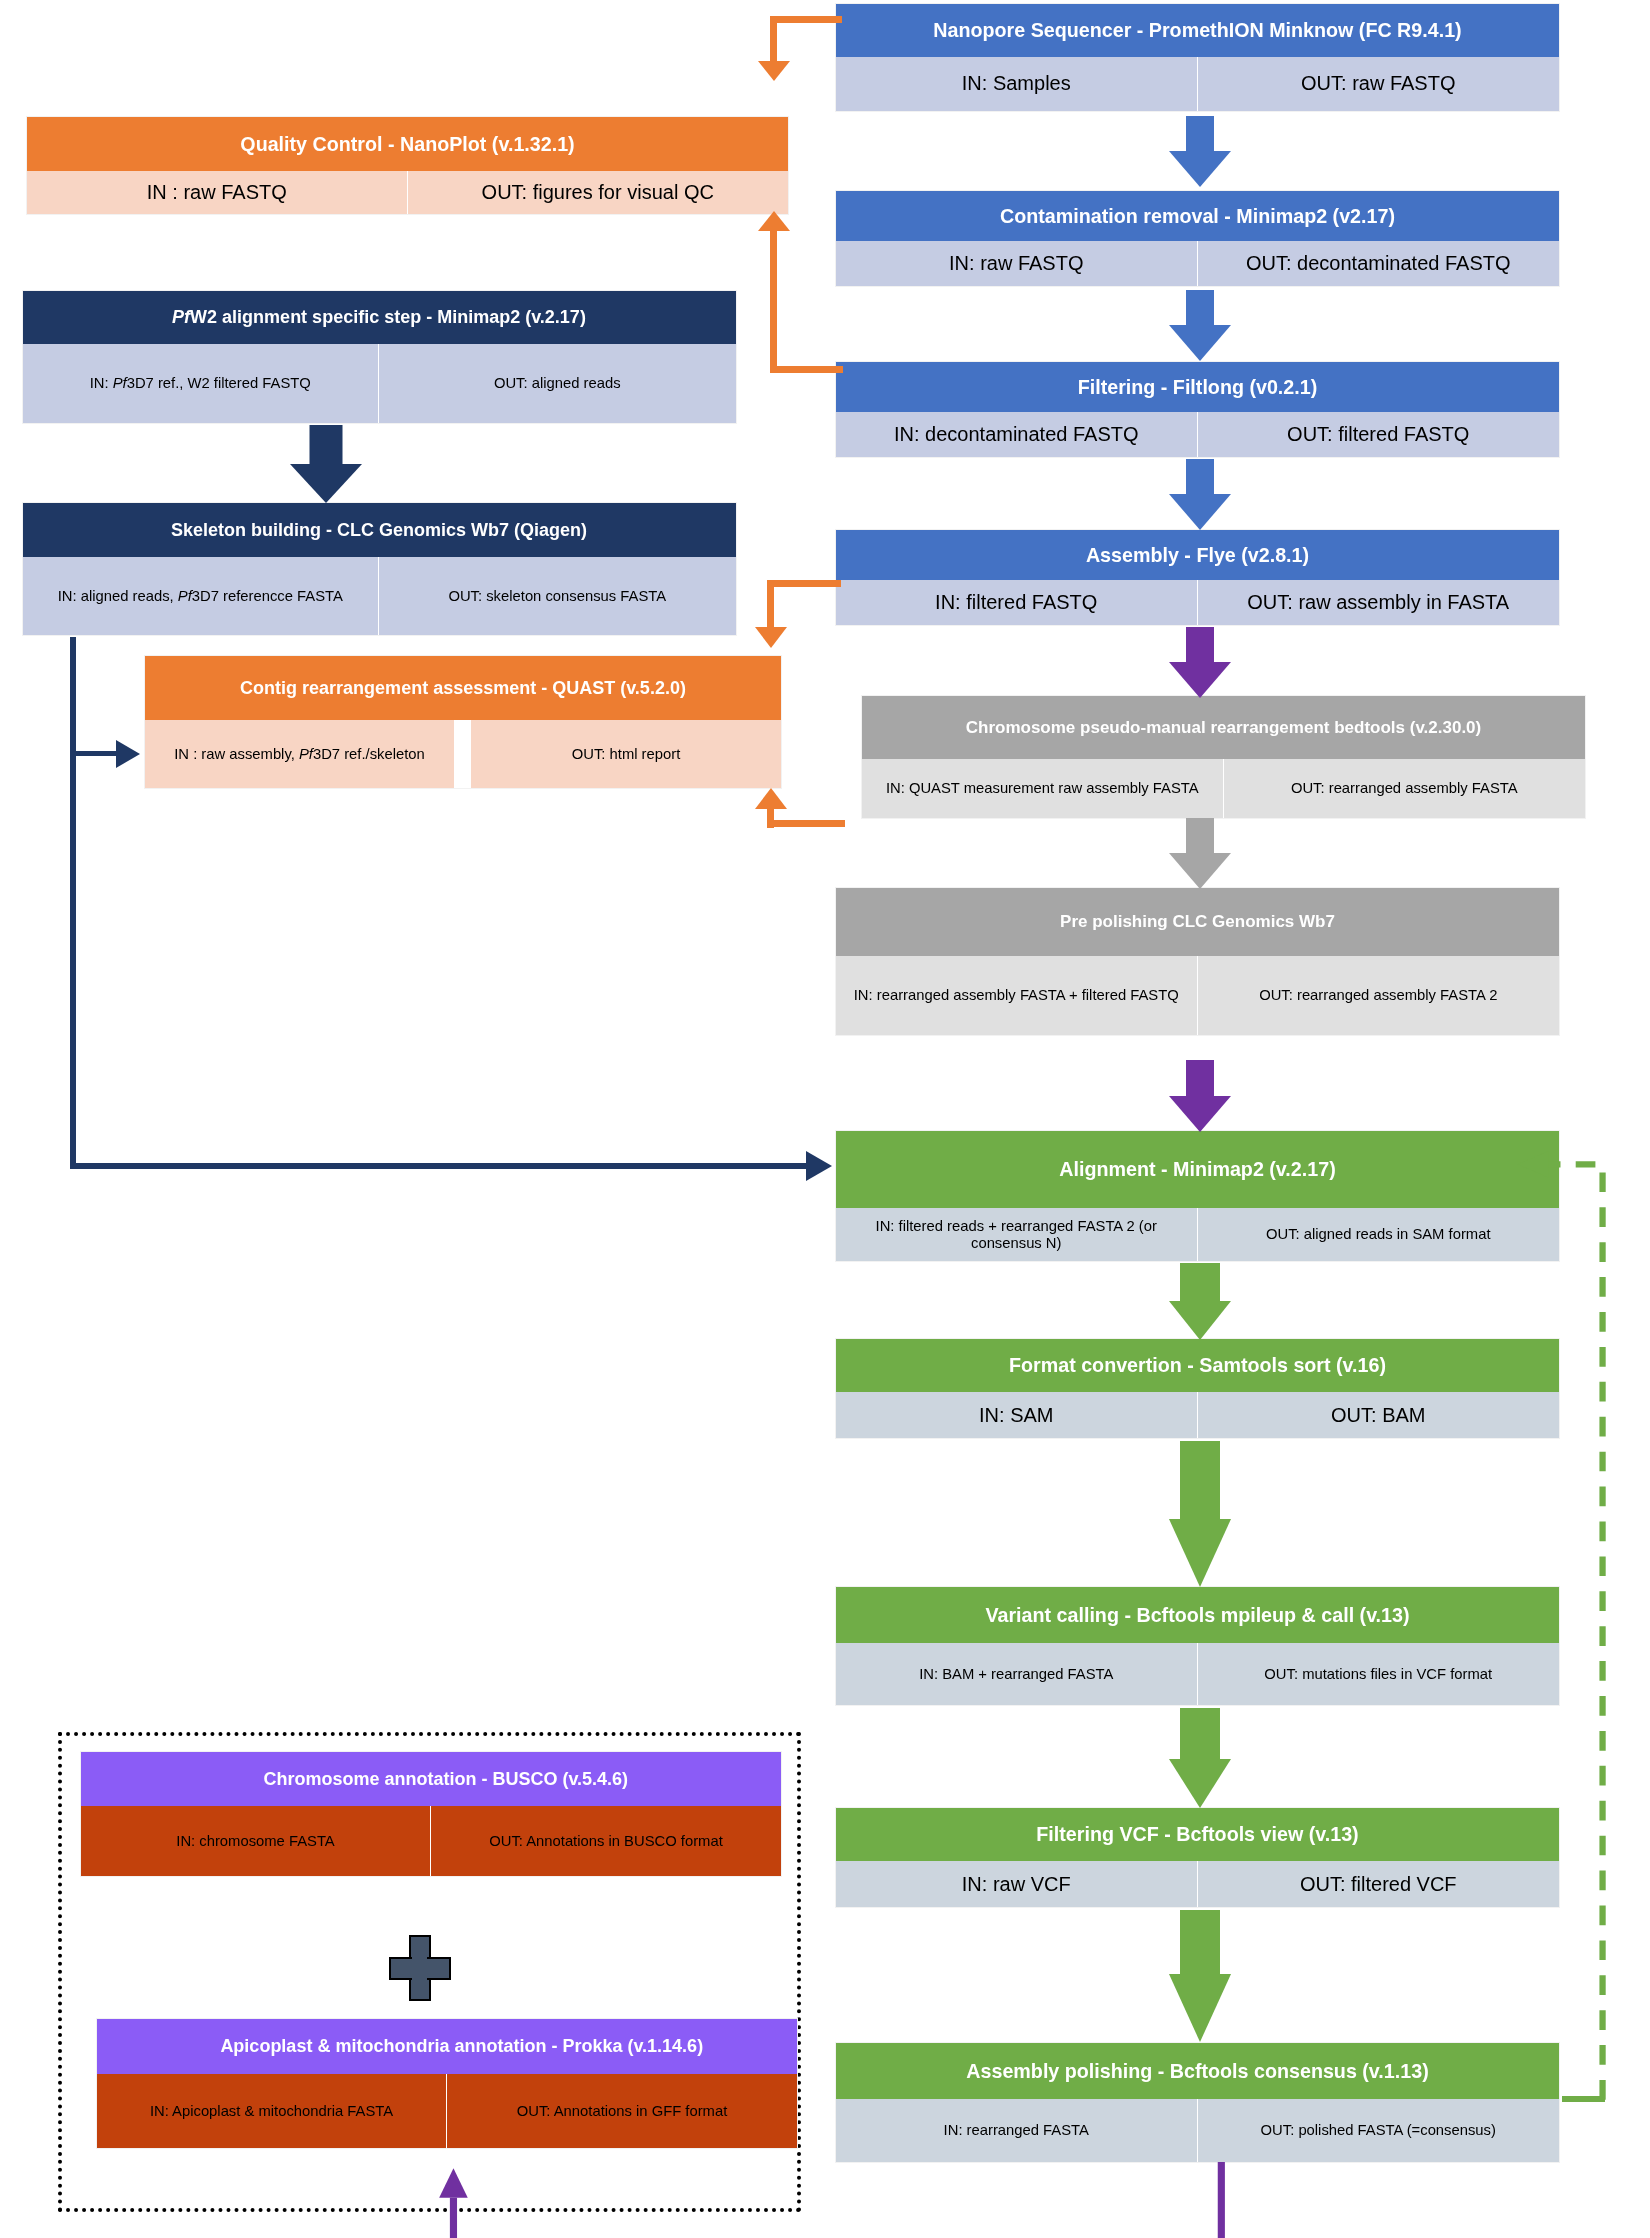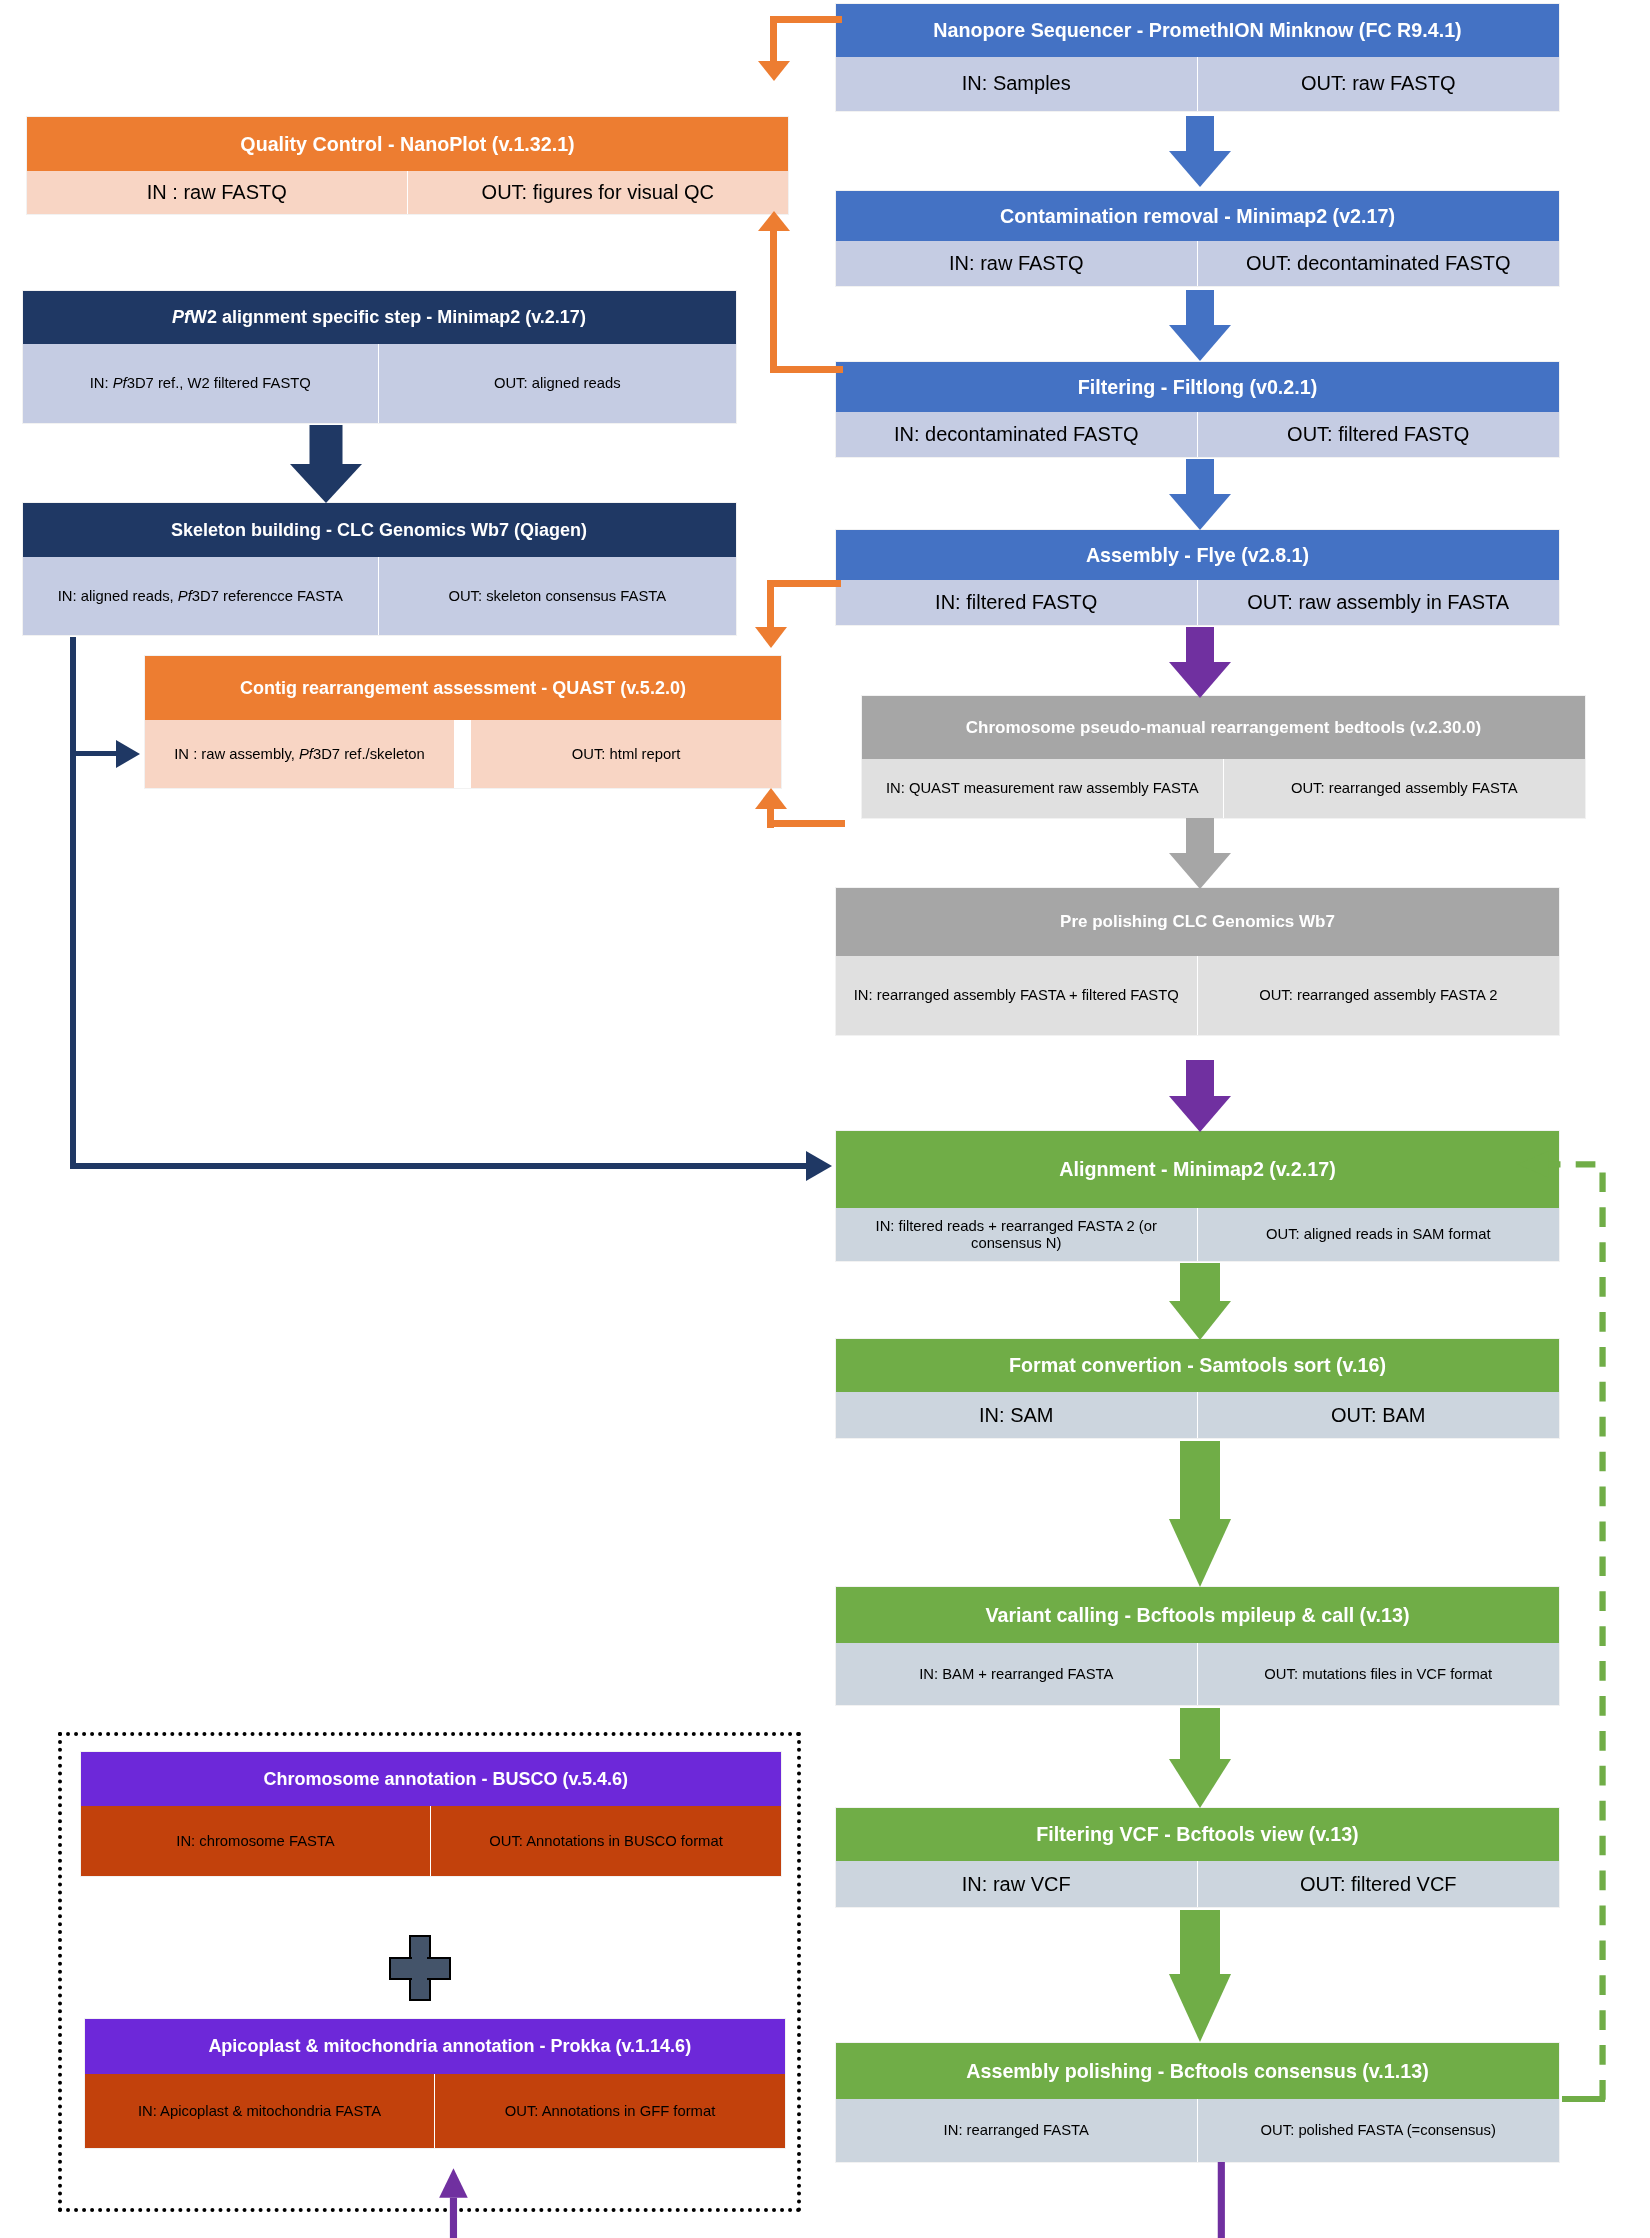--- a/index.html
+++ b/index.html
@@ -18,21 +18,21 @@
                   line-height:1.14;padding:1.8px 3.6px;box-sizing:border-box;}
   .node .io > div:first-child{border-right:1.3px solid #ffffff;}
 
   
   .blue  .hdr{background:#4472c4;}
   .blue  .io > div{background:#c5cce3;}
   .orange .hdr{background:#ed7d31;}
   .orange .io > div{background:#f8d5c4;}
   .navy  .hdr{background:#1f3864;}
   .navy  .io > div{background:#c5cce3;}
-  .slate .hdr{background:#6d28d9;padding-left:34px;}
+  .slate .hdr{background:#8b5cf6;padding-left:34px;}
   .slate .io > div{background:#c2410c;}
   .gray  .hdr{background:#a6a6a6;}
   .gray  .io > div{background:#e0e0e0;}
   .green .hdr{background:#70ad47;}
   .green .io > div{background:#ccd5de;}
 
   
   .t44 .hdr{font-size:19.7px;}
   .t40 .hdr{font-size:18px;}
   .t38 .hdr{font-size:17px;}
@@ -211,21 +211,21 @@
   </div>
 </div>
 
 <div class="plusicon" style="left:389px;top:1935px;width:62px;height:66px;">
   <i style="left:19.7px;top:0px;width:22.4px;height:66px;"></i>
   <i style="left:0px;top:21.5px;width:62px;height:23px;"></i>
   <i style="left:3.6px;top:25px;width:55px;height:16px;border:0;background:#44546a;"></i>
   <i style="left:23px;top:3.6px;width:15px;height:59px;border:0;background:#44546a;"></i>
 </div>
 
-<div class="node slate t40 io-33" style="left:84px;top:2018px;width:702px;height:131px;">
+<div class="node slate t40 io-33" style="left:96px;top:2018px;width:702px;height:131px;">
   <div class="hdr" style="height:55px;">Apicoplast &amp; mitochondria annotation - Prokka (v.1.14.6)</div>
   <div class="io" style="height:calc(100% - 55px);">
     <div>IN: Apicoplast &amp; mitochondria FASTA</div>
     <div>OUT: Annotations in GFF format</div>
   </div>
 </div>
 
 <div class="blockarrow" style="left:1168px;top:116px;width:63px;height:70px;">
   <div class="shaft" style="width:28px;height:38px;background:#4472c4;"></div>
   <div class="head" style="top:35px;border-left-width:31px;border-right-width:31px;border-top-width:36px;border-top-color:#4472c4;"></div>

